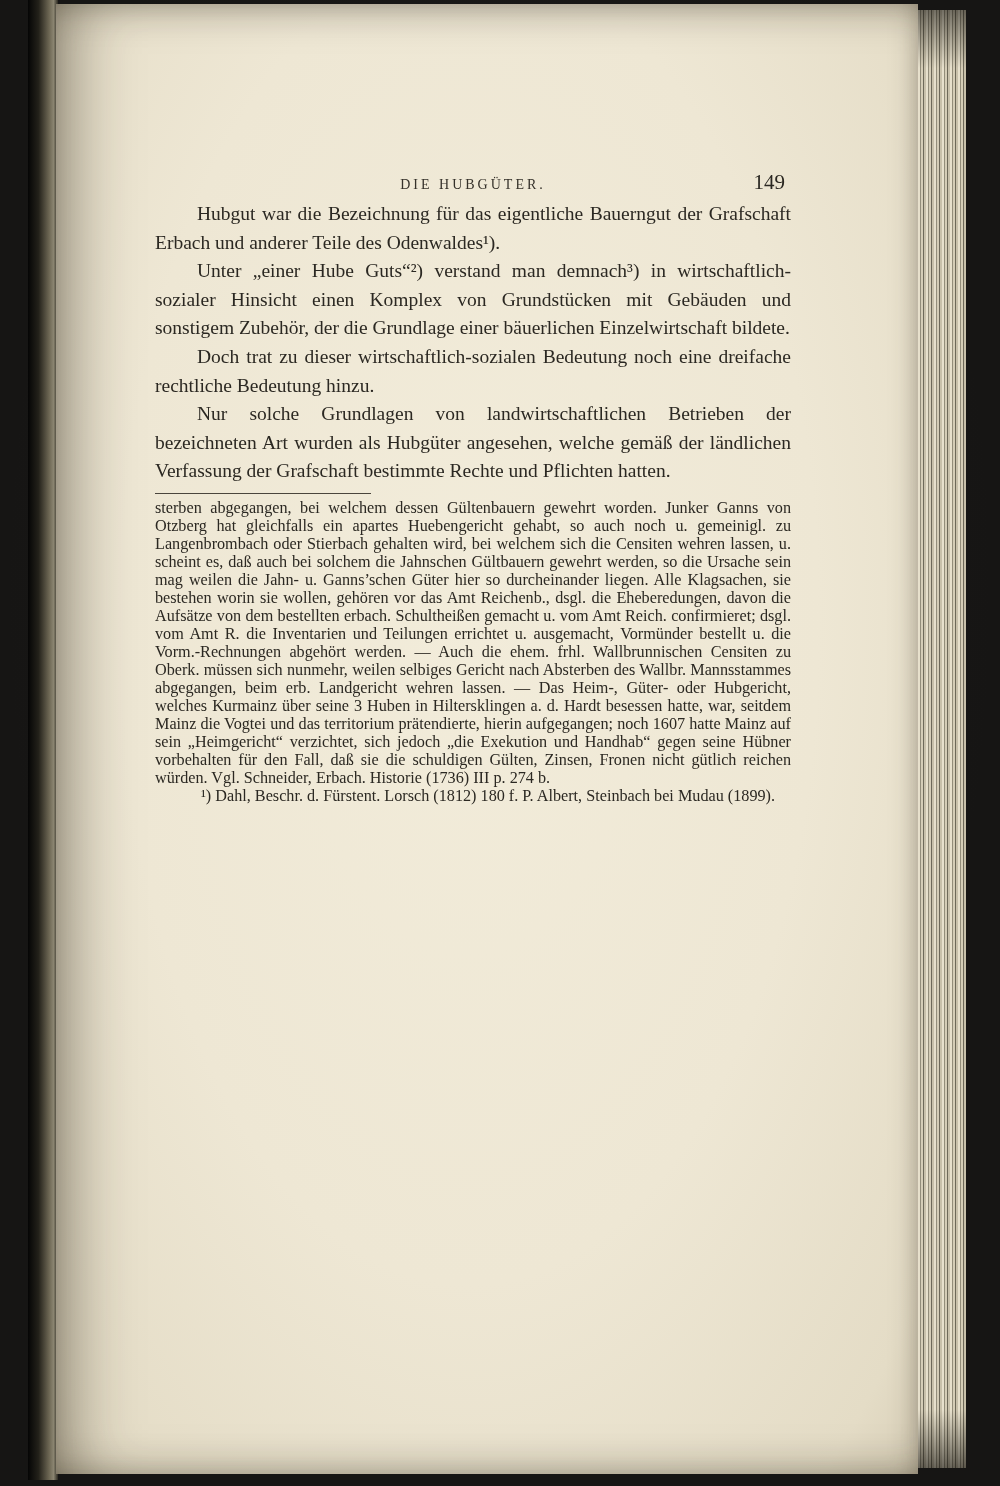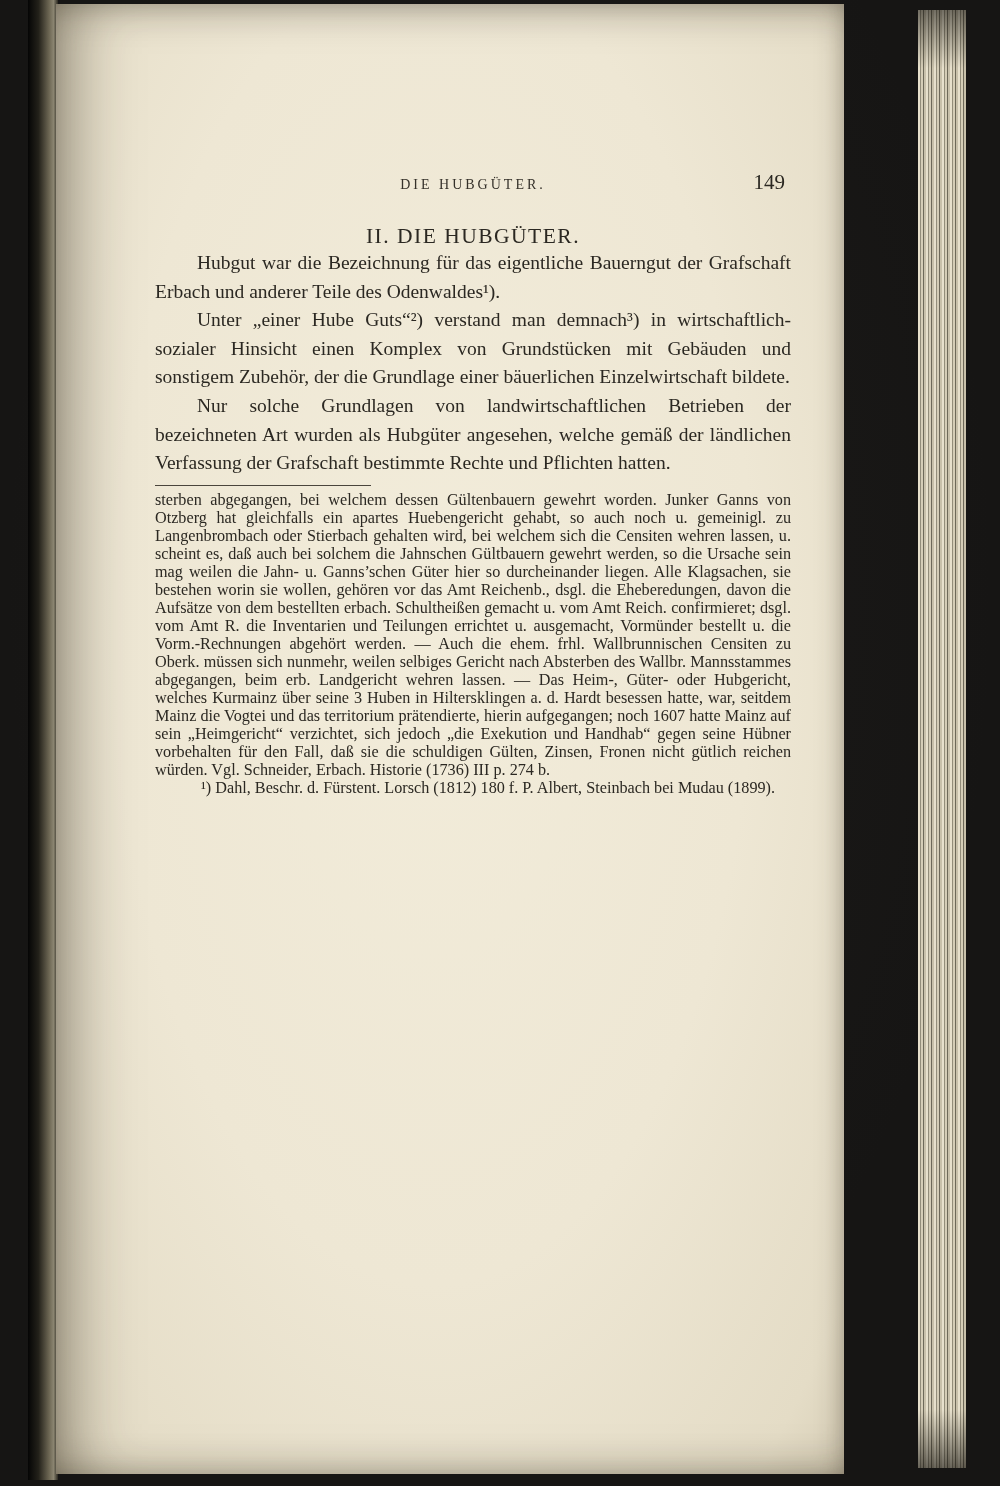--- a/index.html
+++ b/index.html
@@ -28,21 +28,21 @@
     height: 1480px;
     background: linear-gradient(to right,
       #050505 0%, #23211a 35%, #6c6653 70%, #8a8470 85%, #2a2820 100%);
   }
 
   
   .page {
     position: absolute;
     left: 56px;
     top: 4px;
-    width: 788px;
+    width: 862px;
     height: 1470px;
     background:
       radial-gradient(ellipse at 48% 42%, #f2ecda 0%, #eee7d4 55%, #e4dcc6 90%, #d8cfb8 100%);
     box-shadow:
       inset 42px 0 70px -34px rgba(40,32,18,0.55),
       inset -14px 0 28px -14px rgba(60,52,36,0.35),
       inset 0 26px 40px -28px rgba(40,32,18,0.35),
       inset 0 -26px 40px -28px rgba(40,32,18,0.30);
   }
 
@@ -136,25 +136,25 @@
   <div class="left-sliver"></div>
 
   <div class="page">
     <div class="text-area">
 
       <div class="running-header">
         <span class="header-title">DIE HUBGÜTER.</span>
         <span class="page-number">149</span>
       </div>
 
-      <h1 class="section-title">II. DIE HUBGÜTER.</h1>
 
       <div class="body-text">
         <p>Hubgut war die Bezeichnung für das eigentliche Bauerngut der Grafschaft Erbach und anderer Teile des Odenwaldes¹).</p>
         <p>Unter „einer Hube Guts“²) verstand man demnach³) in wirtschaftlich-sozialer Hinsicht einen Komplex von Grundstücken mit Gebäuden und sonstigem Zubehör, der die Grundlage einer bäuerlichen Einzelwirtschaft bildete.</p>
+        <p>Doch trat zu dieser wirtschaftlich-sozialen Bedeutung noch eine dreifache rechtliche Bedeutung hinzu.</p>
         <p>Nur solche Grundlagen von landwirtschaftlichen Betrieben der bezeichneten Art wurden als Hubgüter angesehen, welche gemäß der ländlichen Verfassung der Grafschaft bestimmte Rechte und Pflichten hatten.</p>
       </div>
 
       <div class="footnote-sep"></div>
 
       <div class="footnotes">
         <p class="fn-continuation">sterben abgegangen, bei welchem dessen Gültenbauern gewehrt worden. Junker Ganns von Otzberg hat gleichfalls ein apartes Huebengericht gehabt, so auch noch u. gemeinigl. zu Langenbrombach oder Stierbach gehalten wird, bei welchem sich die Censiten wehren lassen, u. scheint es, daß auch bei solchem die Jahnschen Gültbauern gewehrt werden, so die Ursache sein mag weilen die Jahn- u. Ganns’schen Güter hier so durcheinander liegen. Alle Klagsachen, sie bestehen worin sie wollen, gehören vor das Amt Reichenb., dsgl. die Eheberedungen, davon die Aufsätze von dem bestellten erbach. Schultheißen gemacht u. vom Amt Reich. confirmieret; dsgl. vom Amt R. die Inventarien und Teilungen errichtet u. ausgemacht, Vormünder bestellt u. die Vorm.-Rechnungen abgehört werden. — Auch die ehem. frhl. Wallbrunnischen Censiten zu Oberk. müssen sich nunmehr, weilen selbiges Gericht nach Absterben des Wallbr. Mannsstammes abgegangen, beim erb. Landgericht wehren lassen. — Das Heim-, Güter- oder Hubgericht, welches Kurmainz über seine 3 Huben in Hiltersklingen a. d. Hardt besessen hatte, war, seitdem Mainz die Vogtei und das territorium prätendierte, hierin aufgegangen; noch 1607 hatte Mainz auf sein „Heimgericht“ verzichtet, sich jedoch „die Exekution und Handhab“ gegen seine Hübner vorbehalten für den Fall, daß sie die schuldigen Gülten, Zinsen, Fronen nicht gütlich reichen würden. Vgl. Schneider, Erbach. Historie (1736) III p. 274 b.</p>
         <p class="fn-item">¹) Dahl, Beschr. d. Fürstent. Lorsch (1812) 180 f. P. Albert, Steinbach bei Mudau (1899).</p>
       </div>
 

